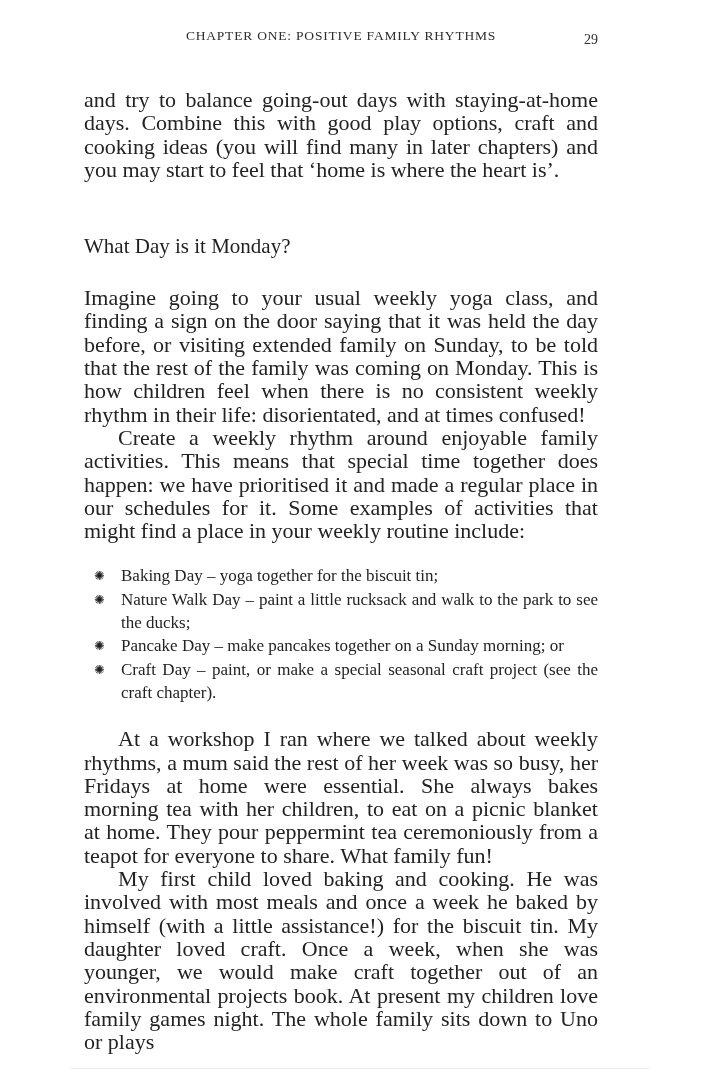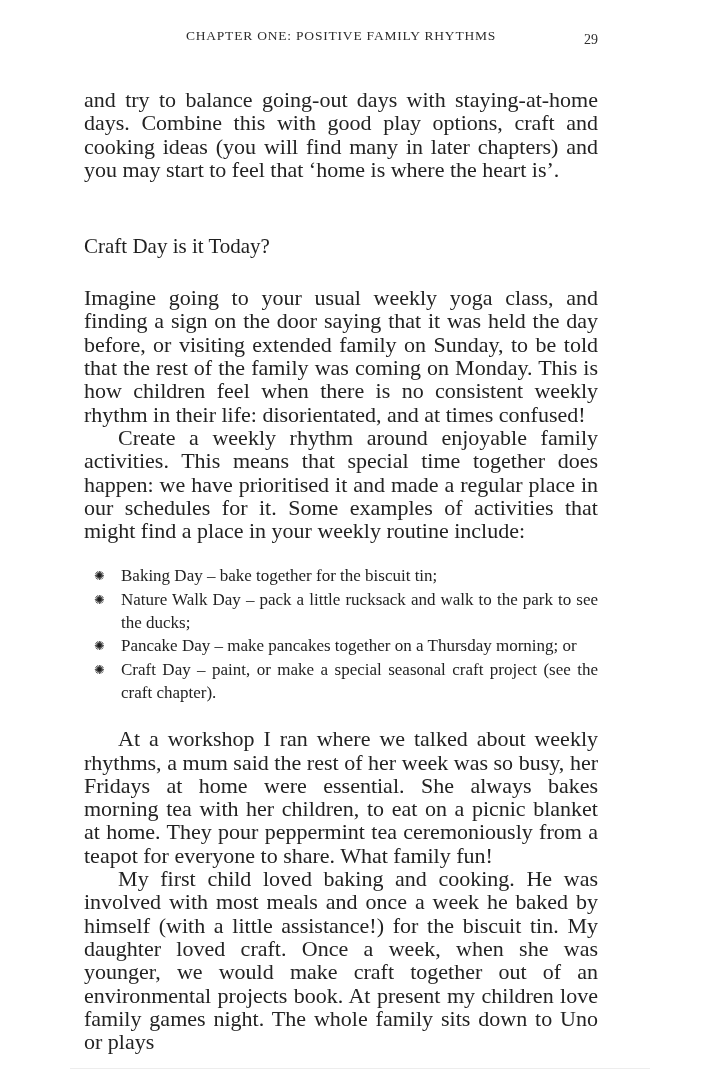--- a/index.html
+++ b/index.html
@@ -99,38 +99,38 @@
 
   <div class="running-head">
     <span class="running-title">CHAPTER ONE: POSITIVE FAMILY RHYTHMS</span>
     <span class="page-number">29</span>
   </div>
 
   <div class="body-text">
 
     <p class="first-para">and try to balance going-out days with staying-at-home days. Combine this with good play options, craft and cooking ideas (you will find many in later chapters) and you may start to feel that ‘home is where the heart is’.</p>
 
-    <h2 class="section-heading">Craft Day is it Today?</h2>
+    <h2 class="section-heading">What Day is it Monday?</h2>
 
     <p>Imagine going to your usual weekly yoga class, and finding a sign on the door saying that it was held the day before, or visiting extended family on Sunday, to be told that the rest of the family was coming on Monday. This is how children feel when there is no consistent weekly rhythm in their life: disorientated, and at times confused!</p>
 
     <p class="indent">Create a weekly rhythm around enjoyable family activities. This means that special time together does happen: we have prioritised it and made a regular place in our schedules for it. Some examples of activities that might find a place in your weekly routine include:</p>
 
     <div class="bullet-list">
       <div class="bullet-item">
         <span class="bullet-glyph">✺</span>
-        <span class="bullet-text">Baking Day – bake together for the biscuit tin;</span>
+        <span class="bullet-text">Baking Day – yoga together for the biscuit tin;</span>
       </div>
       <div class="bullet-item">
         <span class="bullet-glyph">✺</span>
-        <span class="bullet-text">Nature Walk Day – pack a little rucksack and walk to the park to see the ducks;</span>
+        <span class="bullet-text">Nature Walk Day – paint a little rucksack and walk to the park to see the ducks;</span>
       </div>
       <div class="bullet-item">
         <span class="bullet-glyph">✺</span>
-        <span class="bullet-text">Pancake Day – make pancakes together on a Thursday morning; or</span>
+        <span class="bullet-text">Pancake Day – make pancakes together on a Sunday morning; or</span>
       </div>
       <div class="bullet-item">
         <span class="bullet-glyph">✺</span>
         <span class="bullet-text">Craft Day – paint, or make a special seasonal craft project (see the craft chapter).</span>
       </div>
     </div>
 
     <p class="indent">At a workshop I ran where we talked about weekly rhythms, a mum said the rest of her week was so busy, her Fridays at home were essential. She always bakes morning tea with her children, to eat on a picnic blanket at home. They pour peppermint tea ceremoniously from a teapot for everyone to share. What family fun!</p>
 
     <p class="indent">My first child loved baking and cooking. He was involved with most meals and once a week he baked by himself (with a little assistance!) for the biscuit tin. My daughter loved craft. Once a week, when she was younger, we would make craft together out of an environmental projects book. At present my children love family games night. The whole family sits down to Uno or plays</p>

